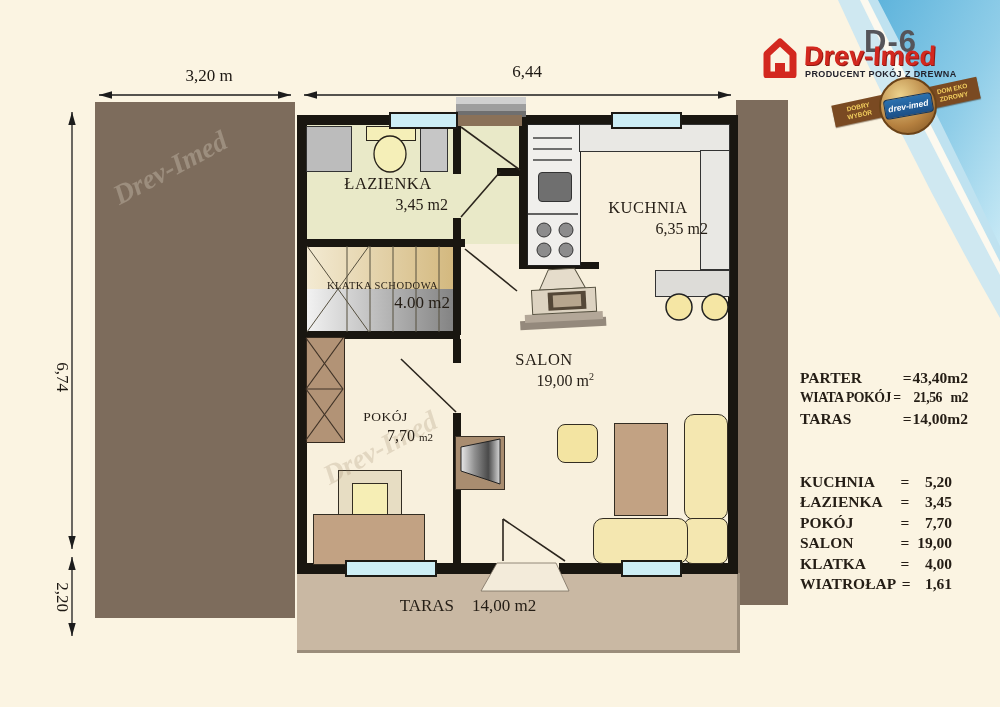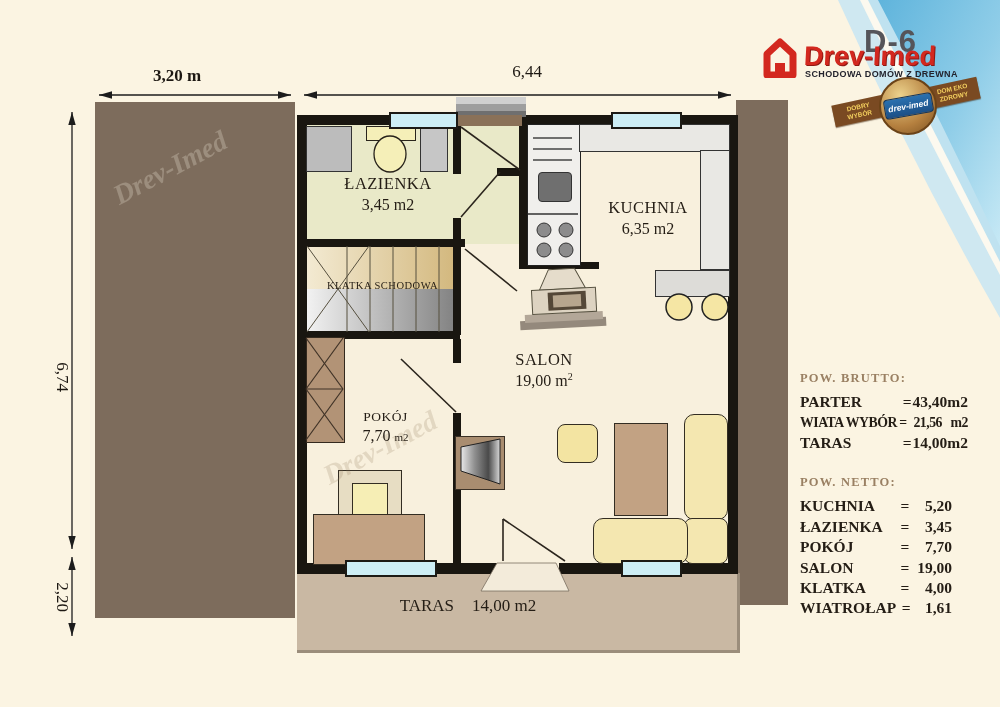--- a/index.html
+++ b/index.html
@@ -49,21 +49,21 @@
   .stairTop{left:307px;top:245px;width:148px;height:44px;background:linear-gradient(90deg,#f3ead2,#d3b87e);z-index:2;}
   .stairBot{left:307px;top:289px;width:148px;height:44px;background:linear-gradient(90deg,#f2f2f2,#828282);z-index:2;}
   .ward{left:306px;top:337px;width:37px;height:104px;background:#b29376;border:1px solid #33291e;z-index:4;}
   
   .furn{border:1.3px solid #332d22;z-index:4;}
   .sofa{background:#f4e7b0;}
   .tbl{background:#c2a283;}
   
   .rlabel{text-align:center;z-index:8;line-height:1.25;}
   .rname{font-size:16.5px;letter-spacing:.5px;}
-  .rarea{font-size:16px;}
+  .rarea{font-size:16px;text-align:right;}
   .sm{font-size:11px;}
   sup{font-size:10px;}
   
   .summary{width:168px;font-size:15.5px;line-height:20.4px;z-index:2;white-space:nowrap;}
   .shead{font-size:12.5px;letter-spacing:1.2px;color:#9a8063;font-weight:600;margin-bottom:4px;}
   .srow{display:flex;font-weight:bold;}
   .sl{min-width:102px;}
   .se{width:22px;text-align:center;}
   .sv{flex:1;text-align:right;}
   .su{width:32px;text-align:right;}
@@ -92,36 +92,36 @@
     <path d="M178,0 Q244,132 310,262 L310,0 Z" fill="#bfe2f0"></path>
     <path d="M188,0 Q252,122 310,246 L310,0 Z" fill="url(#bluGrad)"></path>
   </svg>
 
   <svg class="abs houseicon" width="40" height="42" viewBox="0 0 40 42">
     <path d="M7,39 L7,18 L20,6 L33,18 L33,39 Z" fill="none" stroke="#d3281f" stroke-width="7" stroke-linejoin="round"></path>
     <path d="M15,39 L15,27 L25,27 L25,39 Z" fill="#d3281f"></path>
   </svg>
   <div class="abs model">D-6</div>
   <div class="abs brand">Drev-Imed</div>
-  <div class="abs tagline">SCHODOWA DOMÓW Z DREWNA</div>
+  <div class="abs tagline">PRODUCENT POKÓJ Z DREWNA</div>
   <div class="abs badge">
     <div class="wing wing-l">
       <span>DOBRY</span>
       <span>WYBÓR</span>
     </div>
     <div class="wing wing-r">
       <span>DOM EKO</span>
       <span>ZDROWY</span>
     </div>
     <div class="seal">
       <div class="seal-inner">drev-imed</div>
     </div>
   </div>
 
-  <div class="abs dim" style="left:132px;top:66px;width:90px;font-weight:bold;">3,20 m</div>
+  <div class="abs dim" style="left:164px;top:66px;width:90px;">3,20 m</div>
   <div class="abs dim" style="left:487px;top:62px;width:80px;">6,44</div>
   <div class="abs dim rot" style="left:32px;top:367px;width:60px;">6,74</div>
   <div class="abs dim rot" style="left:32px;top:587px;width:60px;">2,20</div>
 
   <div class="abs carport"></div>
   <div class="abs wm wm1">Drev-Imed</div>
   <div class="abs overhang"></div>
   <div class="abs terrace"></div>
 
   <div class="abs house"></div>
@@ -256,59 +256,58 @@
   <div class="abs rlabel" style="left:328px;top:174px;width:120px;">
     <div class="rname">ŁAZIENKA</div>
     <div class="rarea">3,45 m2</div>
   </div>
   <div class="abs rlabel" style="left:588px;top:198px;width:120px;">
     <div class="rname">KUCHNIA</div>
     <div class="rarea">6,35 m2</div>
   </div>
   <div class="abs rlabel" style="left:315px;top:279px;width:135px;">
     <div class="rname" style="font-size:10.5px;text-align:center;">KLATKA SCHODOWA</div>
+    <div class="rarea" style="font-size:17px;">4.00 m2</div>
   </div>
   <div class="abs rlabel" style="left:494px;top:350px;width:100px;">
     <div class="rname">SALON</div>
     <div class="rarea"><span>19,00</span>&nbsp;<span>m</span><sup>2</sup></div>
   </div>
   <div class="abs rlabel" style="left:338px;top:409px;width:95px;">
     <div class="rname" style="font-size:13.5px;">POKÓJ</div>
     <div class="rarea"><span>7,70</span>&nbsp;<span class="sm">m2</span></div>
   </div>
   <div class="abs rlabel" style="left:348px;top:595px;width:240px;display:flex;justify-content:center;gap:18px;font-size:17px;z-index:8;">
     <span>TARAS</span>
     <span>14,00 m2</span>
   </div>
   <div class="abs wm wm2">Drev-Imed</div>
 
   <div class="abs summary" style="left:800px;top:368px;">
-    <div class="shead">POW. BRUTTO:</div>
     <div class="srow">
       <span class="sl">PARTER</span>
         <span class="se">=</span>
         <span class="sv">43,40</span>
         <span class="su">m2</span>
     </div>
     <div class="srow tight">
-      <span class="sl">WIATA WYBÓR</span>
+      <span class="sl">WIATA POKÓJ</span>
         <span class="se">=</span>
         <span class="sv">21,56</span>
         <span class="su">m2</span>
     </div>
     <div class="srow">
       <span class="sl">TARAS</span>
         <span class="se">=</span>
         <span class="sv">14,00</span>
         <span class="su">m2</span>
     </div>
   </div>
 
   <div class="abs summary" style="left:800px;top:472px;width:152px;">
-    <div class="shead">POW. NETTO:</div>
     <div class="srow">
       <span class="sl" style="min-width:95px;">KUCHNIA</span>
         <span class="se" style="width:20px;">=</span>
         <span class="sv">5,20</span>
     </div>
     <div class="srow">
       <span class="sl" style="min-width:95px;">ŁAZIENKA</span>
         <span class="se" style="width:20px;">=</span>
         <span class="sv">3,45</span>
     </div>

